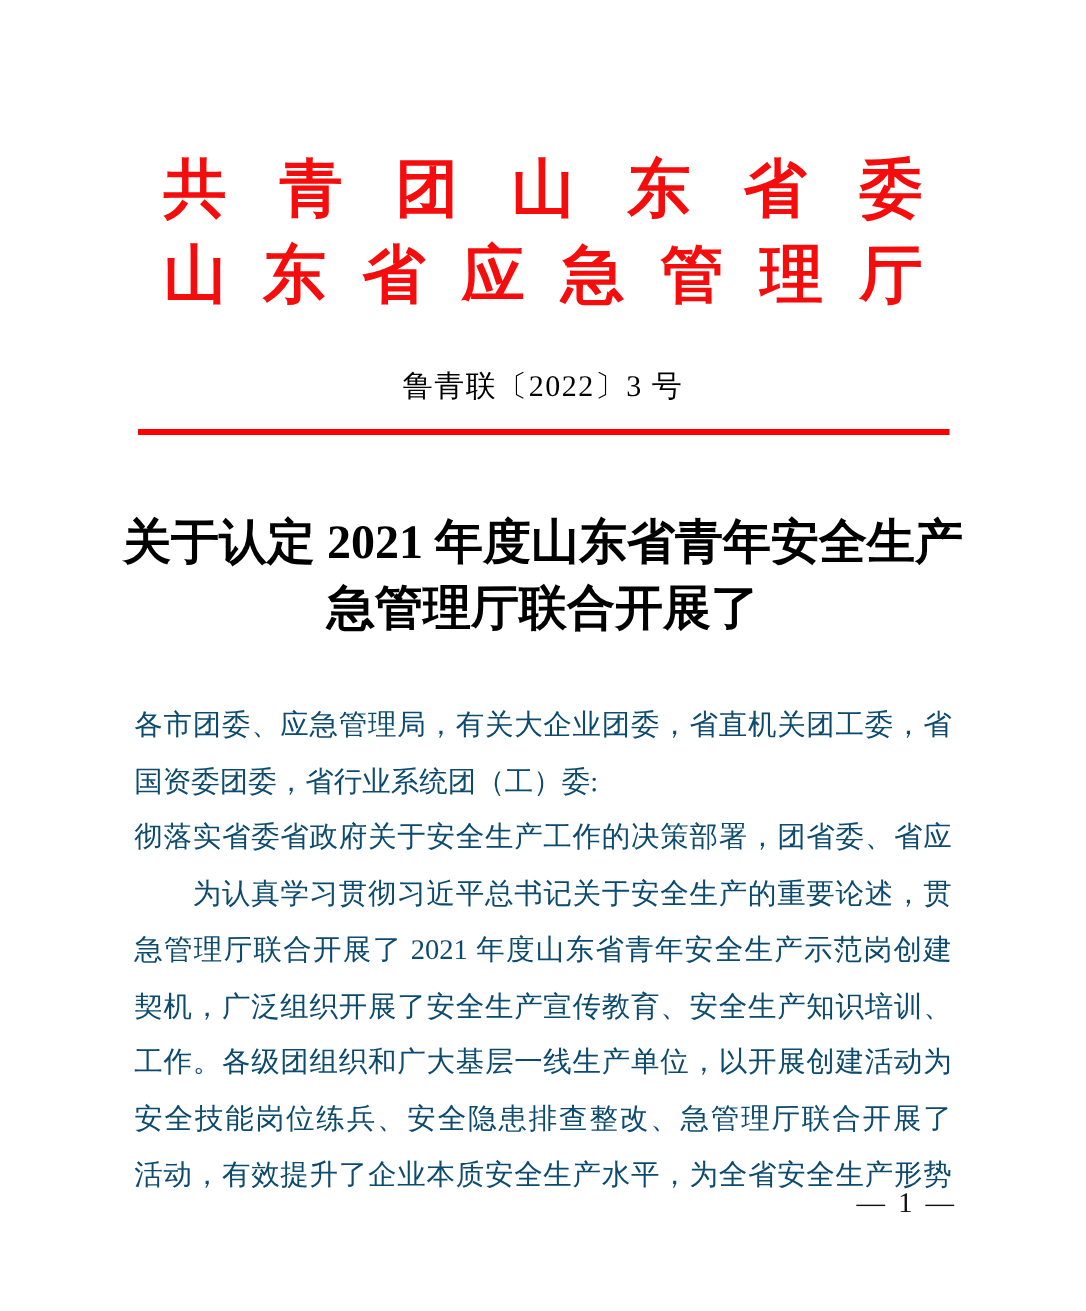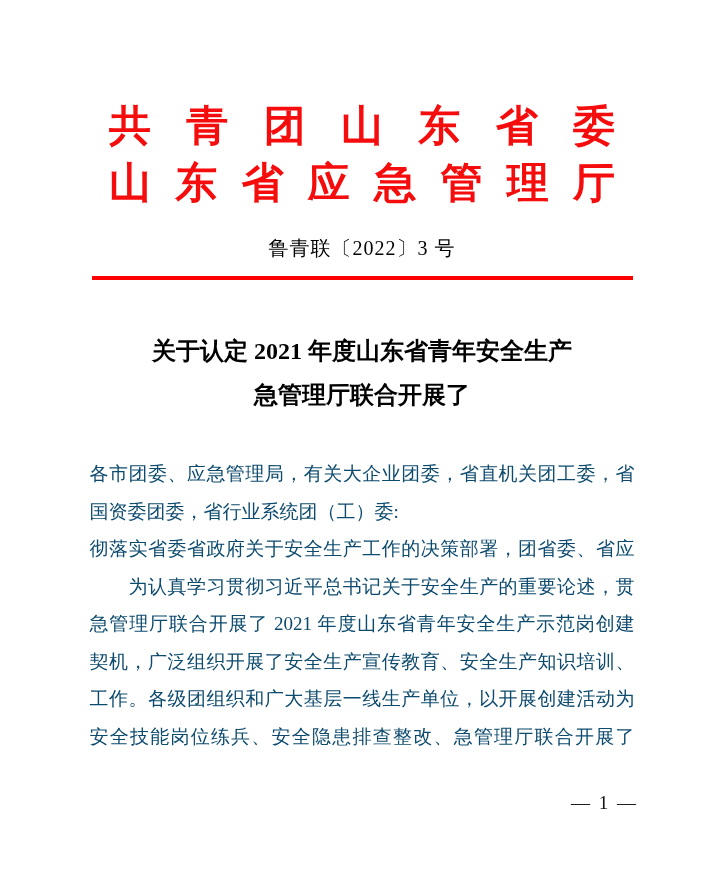--- a/index.html
+++ b/index.html
@@ -28,39 +28,39 @@
     justify-content: space-between;
     color: #f50d0d;
     font-weight: 700;
     font-size: 42px;
     line-height: 57px;
     font-family: "DejaVu Serif", "Liberation Serif", serif;
     white-space: nowrap;
   }
   
   .doc-number {
-    margin-top: 25px;
+    margin-top: 35px;
     text-align: center;
     font-size: 20px;
     line-height: 24px;
     letter-spacing: 1px;
   }
   
   .red-rule {
     width: 541px;
     height: 4px;
     background: #fe0000;
     margin: 16px auto 0;
   }
   
   .title {
     margin: 49px auto 0;
     width: 620px;
     text-align: center;
-    font-size: 24px;
+    font-size: 32px;
     line-height: 44px;
     font-weight: 700;
     color: #000000;
   }
   .title .t-line { display: block; }
   
   .body-block {
     width: 545px;
     margin: 38px auto 0;
     font-size: 19px;
@@ -128,17 +128,18 @@
 
   <main class="body-block">
     <p class="b-line">各市团委、应急管理局，有关大企业团委，省直机关团工委，省</p>
     <p class="b-line no-just">国资委团委，省行业系统团（工）委:</p>
     <p class="b-line">彻落实省委省政府关于安全生产工作的决策部署，团省委、省应</p>
     <p class="b-line indent">为认真学习贯彻习近平总书记关于安全生产的重要论述，贯</p>
     <p class="b-line">急管理厅联合开展了 2021 年度山东省青年安全生产示范岗创建</p>
     <p class="b-line">契机，广泛组织开展了安全生产宣传教育、安全生产知识培训、</p>
     <p class="b-line">工作。各级团组织和广大基层一线生产单位，以开展创建活动为</p>
     <p class="b-line">安全技能岗位练兵、安全隐患排查整改、急管理厅联合开展了</p>
+    <p class="b-line">活动，有效提升了企业本质安全生产水平，为全省安全生产形势</p>
   </main>
 
   <div class="page-number">— 1 —</div>
 
 </div>
 
 </body></html>

